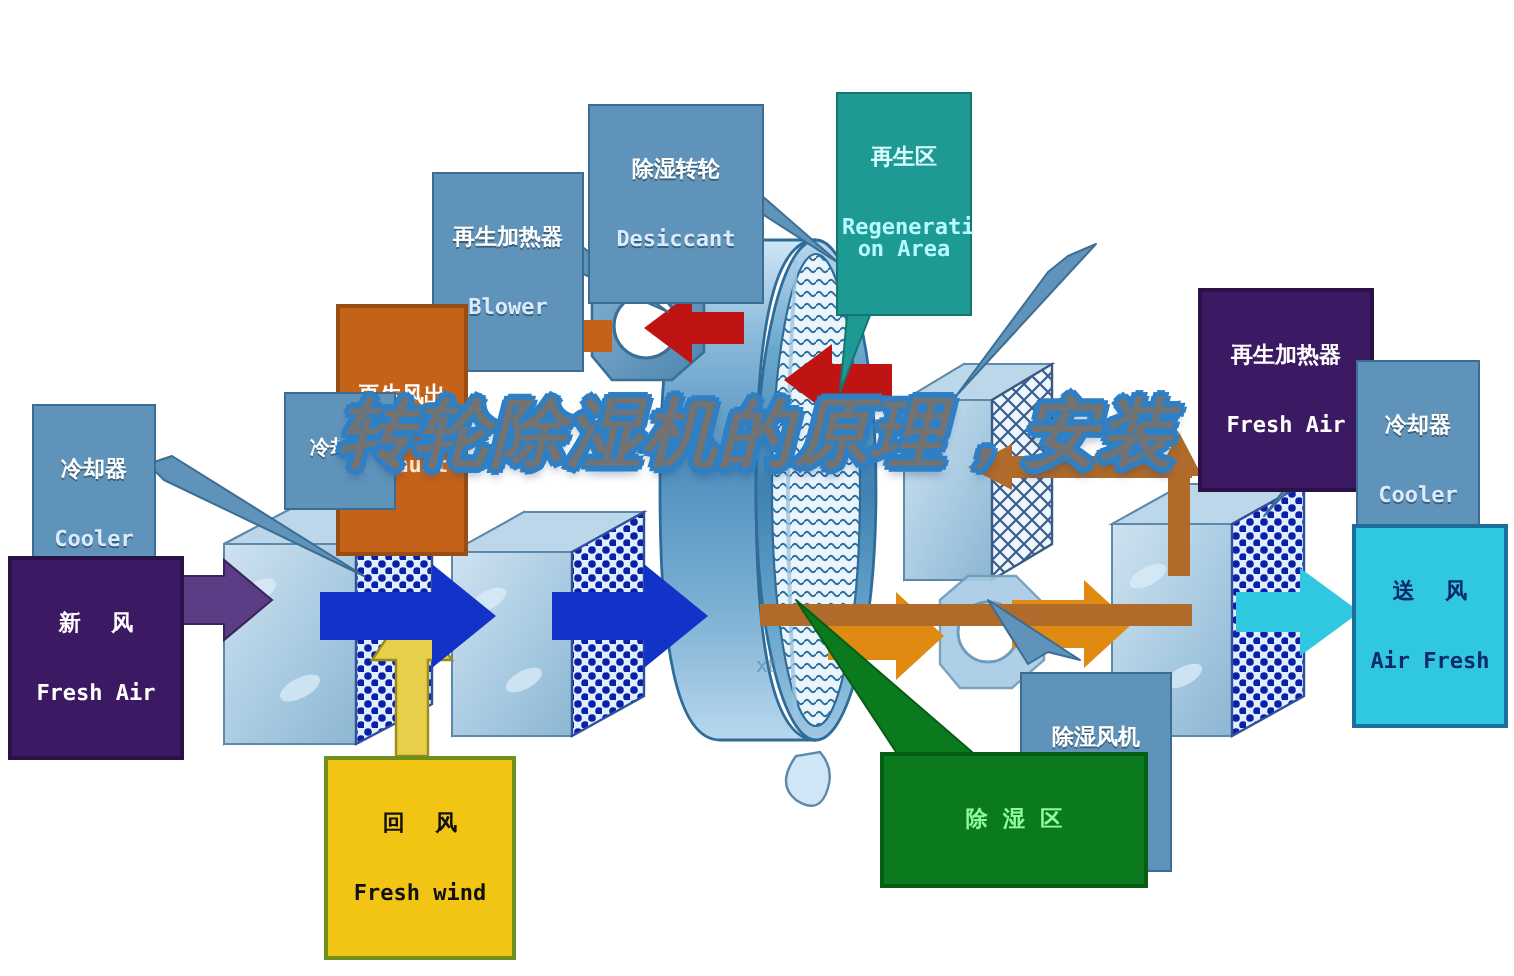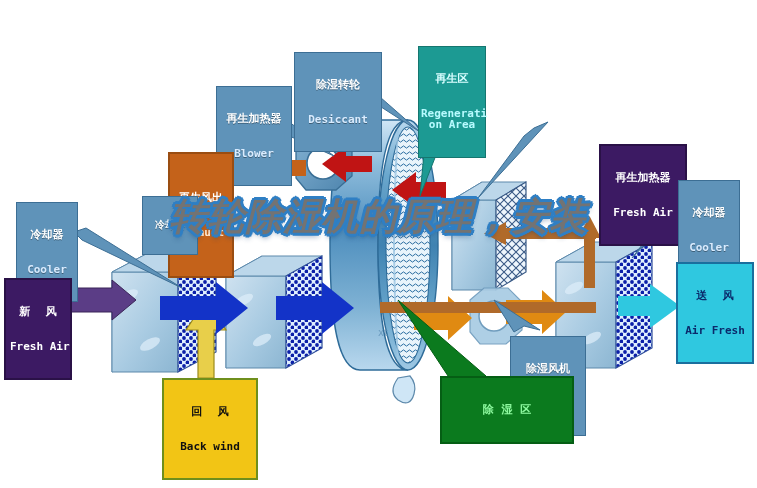--- a/index.html
+++ b/index.html
@@ -269,28 +269,28 @@
 
   <div class="lbl blue-box" style="left:16px;top:202px;width:62px;padding:3px 2px;font-size:11px;">
     <span class="cn">冷却器</span>
     <span class="en">Cooler</span>
   </div>
 
   <div class="lbl blue-box hidden-behind" style="left:142px;top:196px;width:56px;padding:2px 2px;font-size:10px;">
     <span class="cn">冷却器</span>
   </div>
 
-  <div class="lbl purple-box" style="left:4px;top:278px;width:68px;padding:3px 4px;font-size:11px;">
+  <div class="lbl purple-box" style="left:4px;top:278px;width:88px;padding:3px 4px;font-size:11px;">
     <span class="cn">新    风</span>
     <span class="en">Fresh Air</span>
   </div>
 
   <div class="lbl yellow-box" style="left:162px;top:378px;width:96px;padding:3px 2px;font-size:11px;">
     <span class="cn">回    风</span>
-    <span class="en">Back wind</span>
+    <span class="en">Fresh wind</span>
   </div>
 
   <div class="lbl blue-box" style="left:510px;top:336px;width:76px;padding:3px 2px;font-size:11px;">
     <span class="cn">除湿风机</span>
     <span class="en">Blower</span>
   </div>
 
   <div class="lbl green-box" style="left:440px;top:376px;width:134px;padding:3px 2px;font-size:11px;">
     <span class="cn">除  湿  区</span>
   </div>

